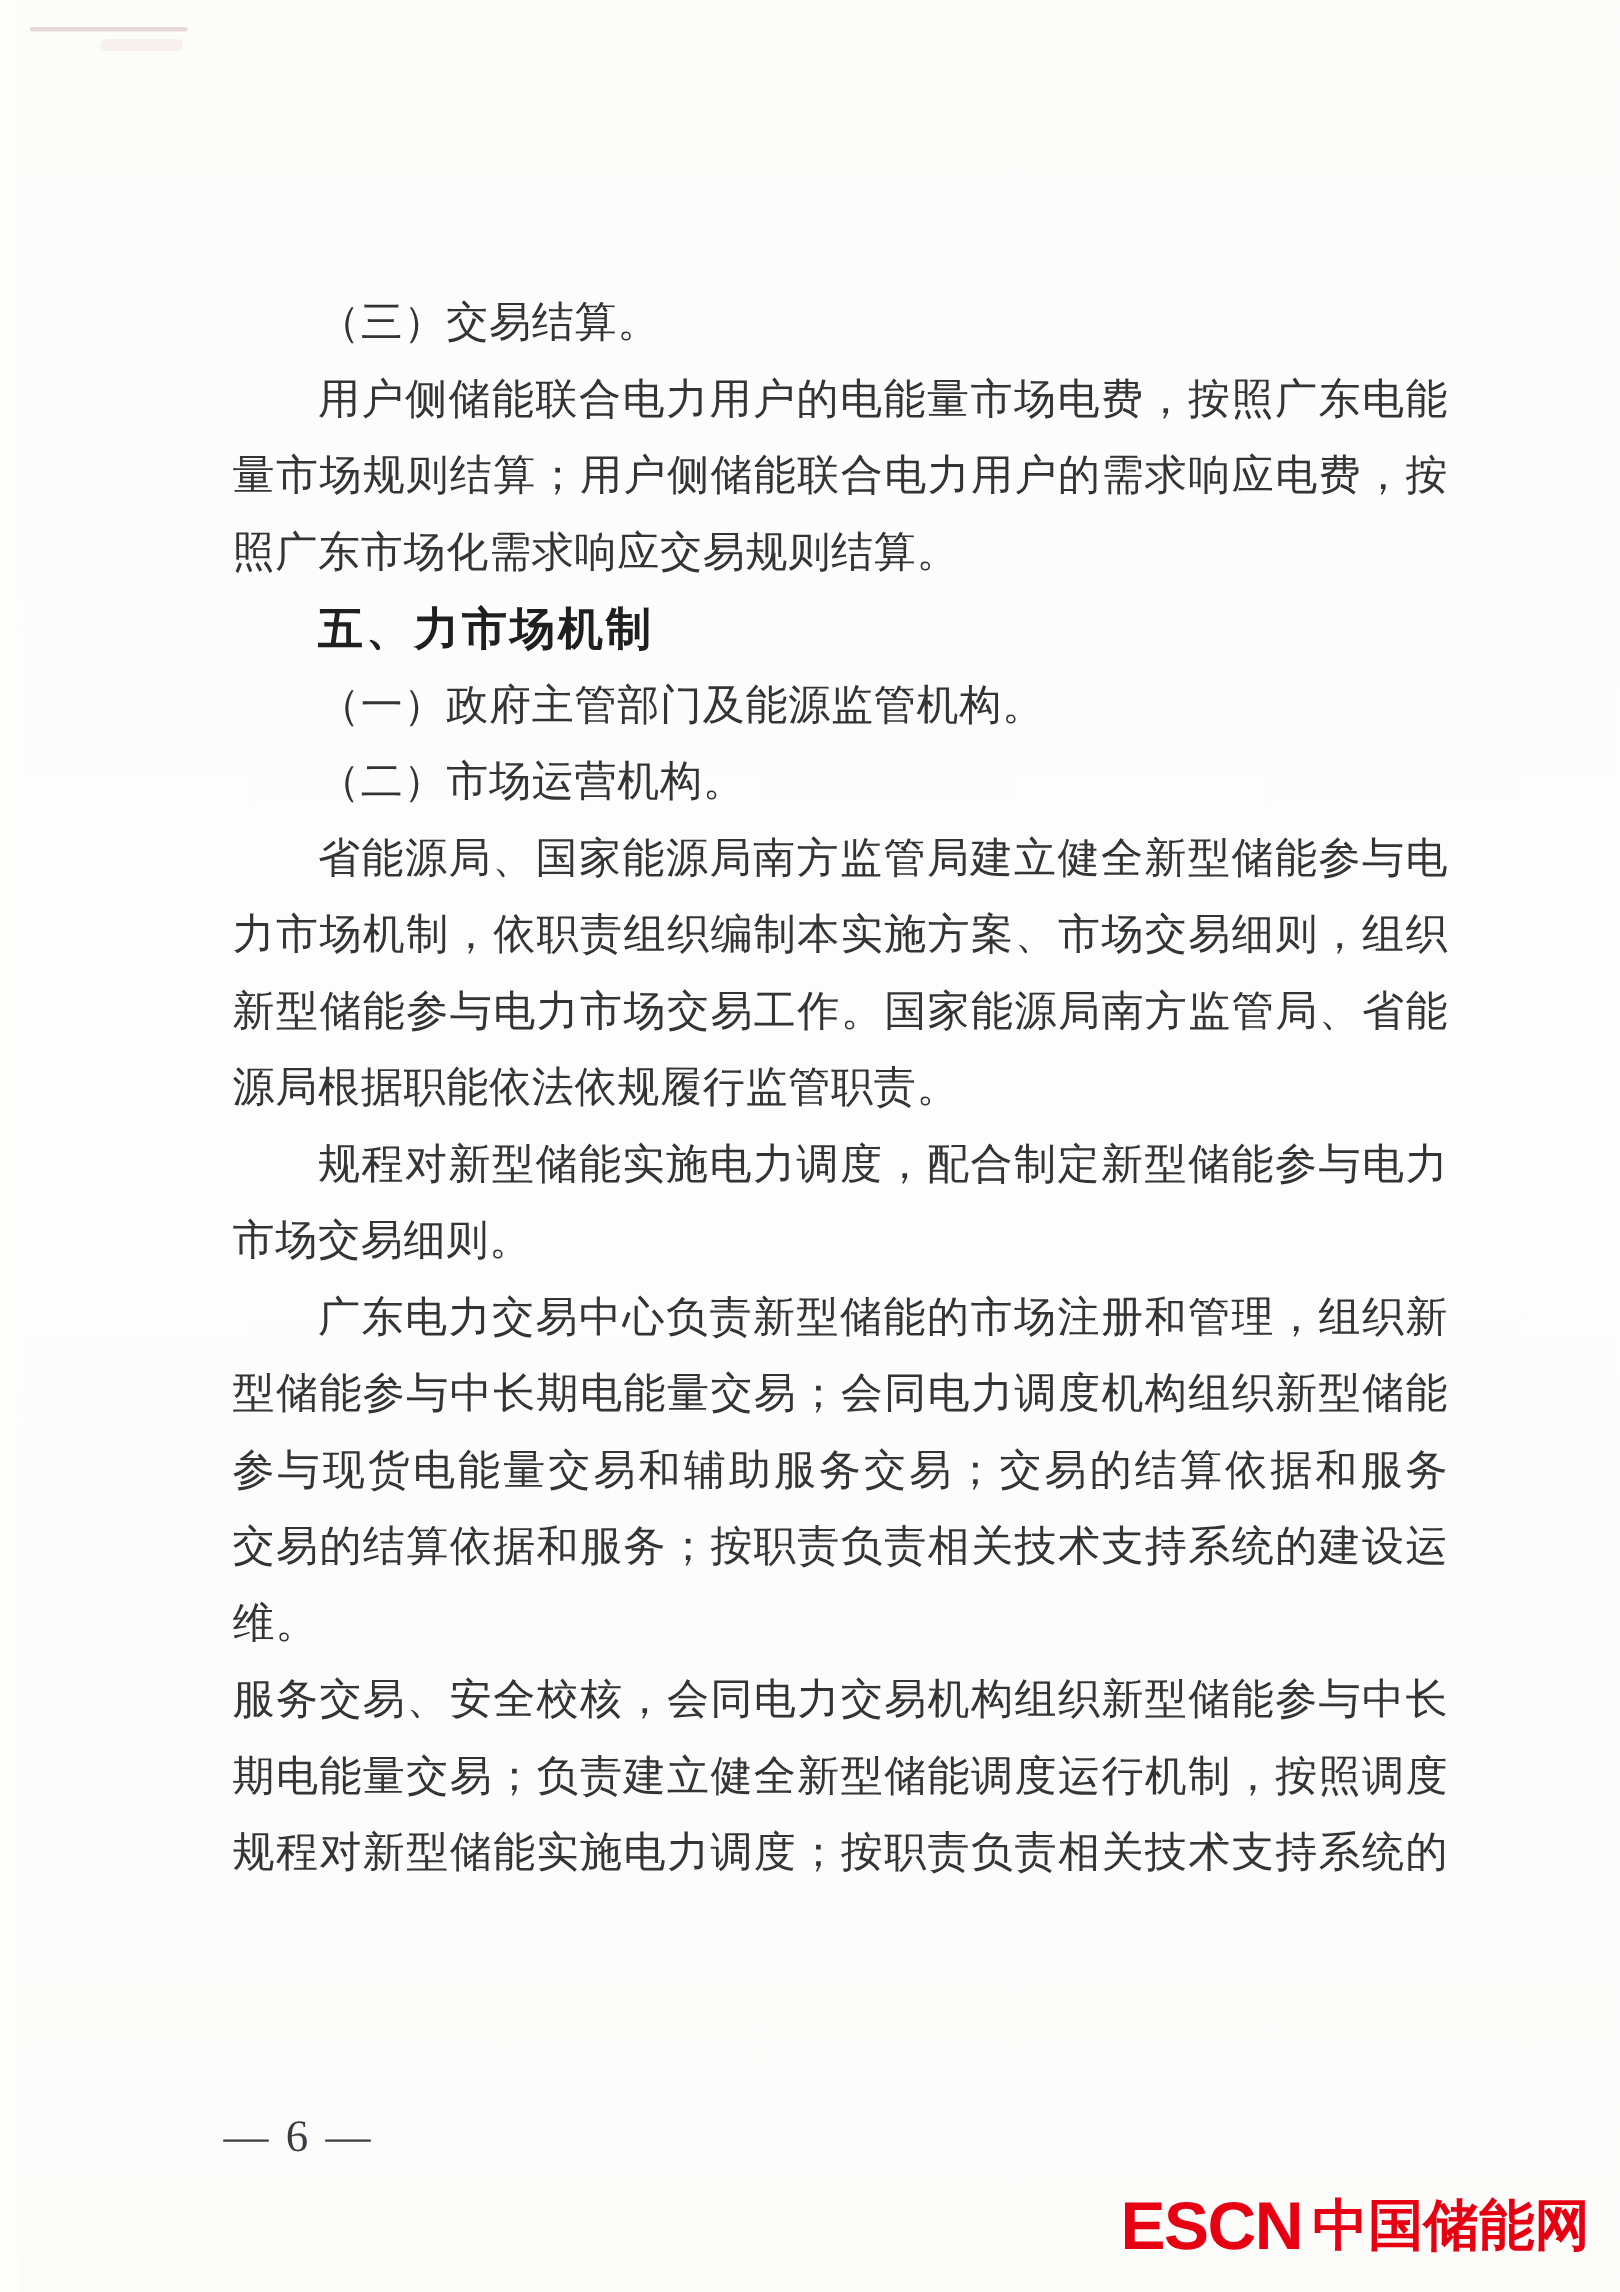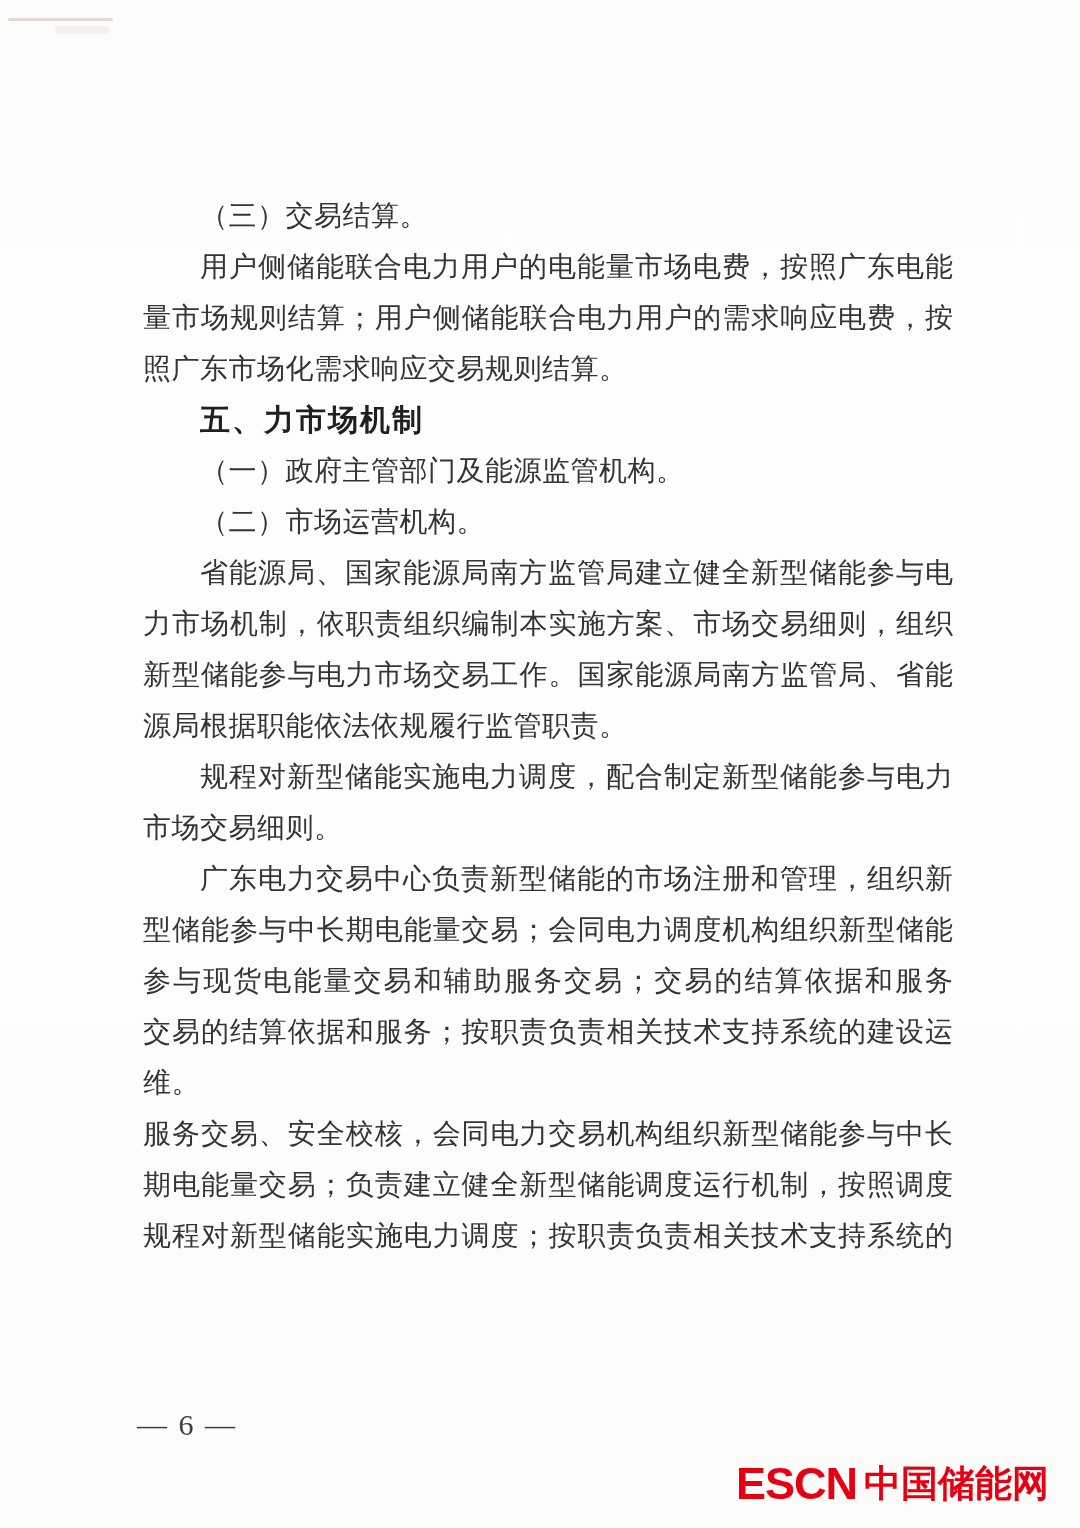--- a/index.html
+++ b/index.html
@@ -11,20 +11,21 @@
     height: 1528px;
     position: relative;
     background: #fdfdfc;
     overflow: hidden;
     font-family: "Liberation Serif", "DejaVu Serif", serif;
   }
   .page {
     position: absolute;
     inset: 0;
     background: linear-gradient(180deg, #fcfcfb 0%, #fdfdfd 50%, #fbfbfa 100%);
+    margin-left: 12px;
   }
   
   .artifact {
     position: absolute;
     left: 8px;
     top: 18px;
     width: 105px;
     height: 3px;
     background: rgba(190, 150, 150, 0.35);
     border-radius: 2px;
@@ -69,21 +70,21 @@
   .footer-page-number {
     position: absolute;
     left: 137px;
     top: 1408px;
     font-size: 30px;
     color: #3d3d44;
     letter-spacing: 2px;
   }
   .watermark {
     position: absolute;
-    right: 31px;
+    right: 20px;
     top: 1462px;
     display: flex;
     align-items: flex-end;
     gap: 7px;
     white-space: nowrap;
   }
   .watermark .latin {
     font-family: "Liberation Sans", "DejaVu Sans", sans-serif;
     font-weight: 800;
     font-size: 45px;

